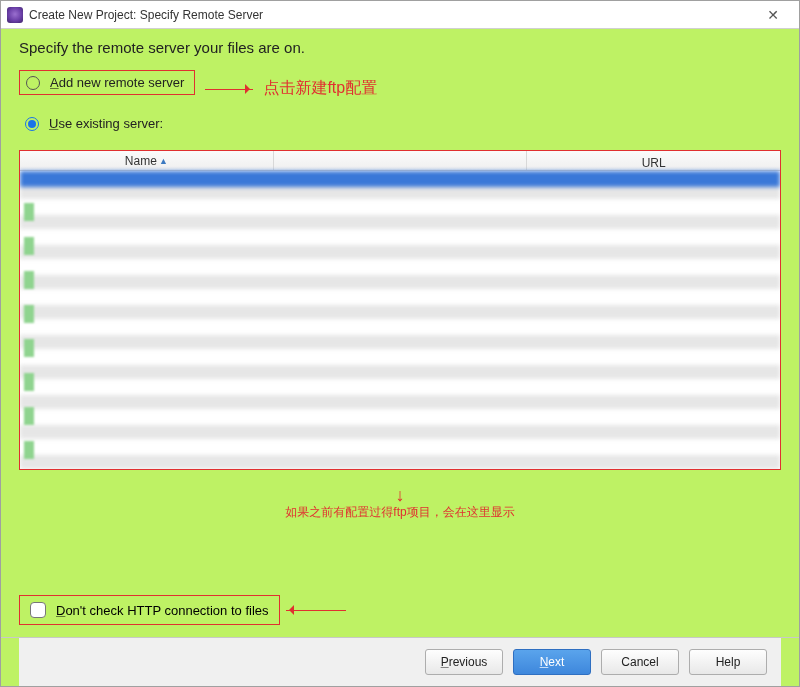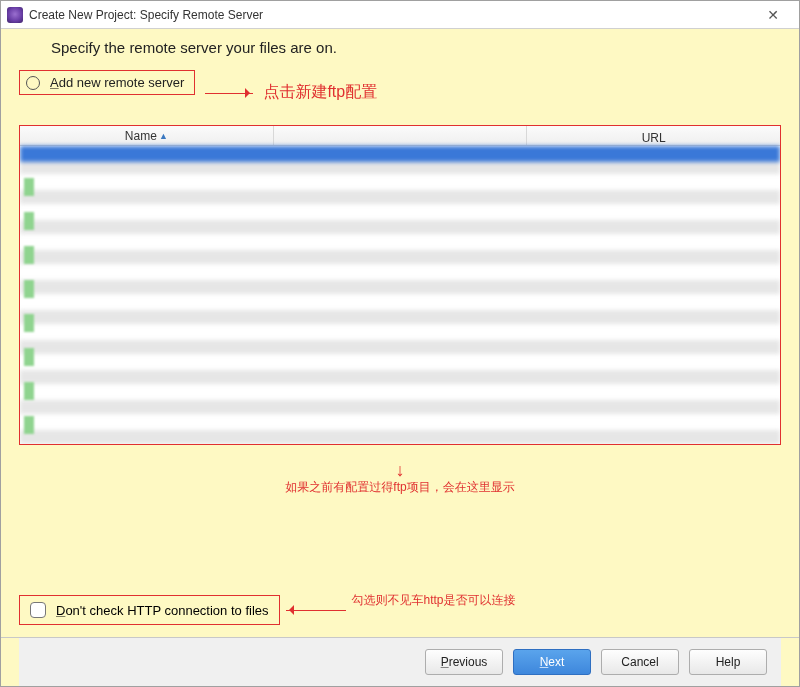--- a/index.html
+++ b/index.html
@@ -1,19 +1,19 @@
 <!DOCTYPE html>
 <html><head>
   <meta charset="utf-8">
   <style>
     * { box-sizing: border-box; margin: 0; padding: 0; font-family: "Segoe UI", Tahoma, sans-serif; }
     body { background: #f0f0f0; width: 800px; height: 687px; position: relative; }
 
     .window {
-      width: 800px; height: 687px; background: #fef9c3; border: 1px solid #a0a0a0;
+      width: 800px; height: 687px; background: #bef264; border: 1px solid #a0a0a0;
       display: flex; flex-direction: column; position: relative;
     }
     .titlebar {
       height: 28px; background: #ffffff; border-bottom: 1px solid #d0d0d0;
       display: flex; align-items: center; padding: 0 6px; font-size: 12px;
     }
     .titlebar .app-icon {
       width: 16px; height: 16px; margin-right: 6px; display:inline-block;
       background: radial-gradient(circle at 50% 45%, #9a6fcf 0%, #6b3fa8 55%, #3d2468 100%);
       border-radius: 3px;
@@ -21,26 +21,26 @@
     .titlebar .title { flex: 1; color: #333; }
     .titlebar .close {
       width: 40px; height: 100%; display:flex; align-items:center; justify-content:center;
       font-size: 14px; color:#555; cursor:pointer;
     }
 
     .content {
       flex:1; padding: 10px 18px 0 18px; display:flex; flex-direction:column; position:relative;
     }
     .instruction {
-      font-size: 15px; color:#222; margin-bottom: 14px; margin-left: 32px;
+      font-size: 15px; color:#222; margin-bottom: 14px;
     }
 
     .radio-row {
       display:flex; align-items:center; font-size:13px; color:#222;
-      padding:3px 6px; margin-bottom:20px; position:relative;
+      padding:3px 6px; margin-bottom:12px; position:relative;
     }
     .radio-row .radio {
       width:14px; height:14px; border:1.5px solid #555; border-radius:50%;
       margin-right:10px; display:inline-flex; align-items:center; justify-content:center;
     }
     .radio-row.selected .radio::after {
       content:""; width:8px; height:8px; background:#1a73e8; border-radius:50%;
     }
     .radio-row.selected .radio { border-color:#1a73e8; }
     .radio-row .mn { text-decoration: underline; text-decoration-color: rgba(0,0,0,0.5); }
@@ -143,20 +143,24 @@
 
     <div style="display:flex;align-items:center;margin-bottom:6px;">
       <label class="radio-row add-highlight">
         <span class="radio"></span>
         <span><span class="mn">A</span><span>dd new remote server</span></span>
       </label>
       <span class="ann-add-arrow"></span>
       <span style="color:#e03030;font-size:16px;">点击新建ftp配置</span>
     </div>
 
+    <label class="radio-row selected">
+      <span class="radio"></span>
+      <span><span class="mn">U</span><span>se existing server:</span></span>
+    </label>
 
     <div class="server-box">
       <div class="server-header">
         <div>
           <span>Name</span>
             <span class="sort-icon">▲</span>
         </div>
         <div></div>
         <div>
             <span>URL</span>
@@ -174,21 +178,20 @@
     </div>
 
     <div class="spacer"></div>
 
     <div class="http-row">
       <label class="http-highlight">
         <span class="chk"></span>
         <span class="label"><span class="mn">D</span><span>on't check HTTP connection to files</span></span>
       </label>
       <span class="ann-http-arrow"></span>
-      <span style="color:#e03030;font-size:12px;position:relative;top:-10px;">勾选则不见车http是否可以连接</span>
     </div>
 
     <div class="sep"></div>
 
     <div class="buttonbar">
       <div class="btn">
           <span class="mn">P</span>
           <span>revious</span>
         </div>
       <div class="btn primary">

